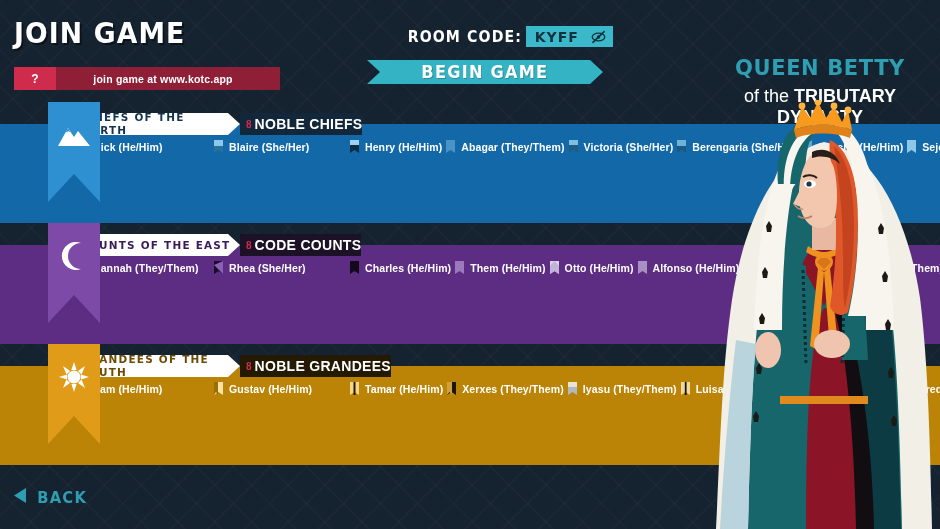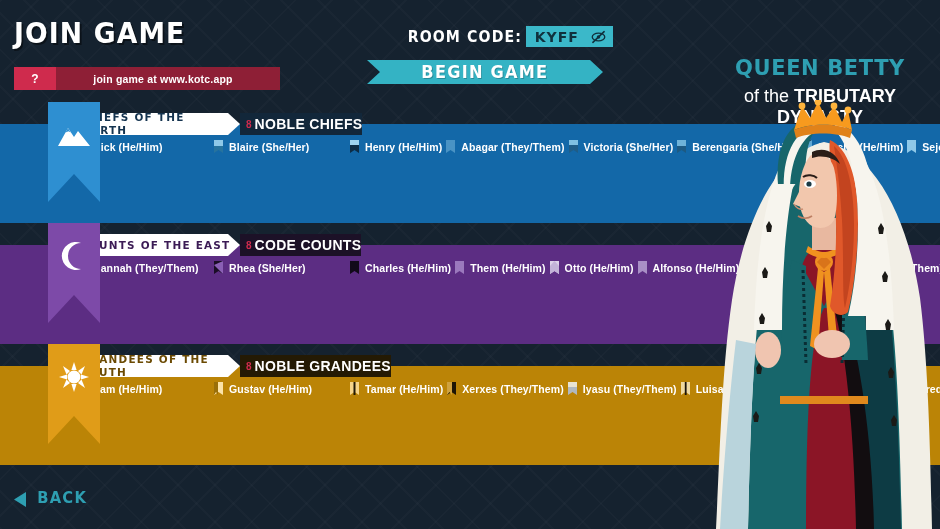--- a/index.html
+++ b/index.html
@@ -209,21 +209,21 @@
   #team-south .ribbon-title { color: #6b4a02; }
   #team-south .ribbon-count { background: #241a04; }
 
   #team-north { top: 113px; }
   #team-east  { top: 234px; }
   #team-south { top: 355px; }
 
   
   #back-button {
     position: absolute; left: 14px; top: 488px;
-    display: flex; align-items: flex-end; gap: 8px;
+    display: flex; align-items: flex-start; gap: 8px;
     cursor: pointer; z-index: 5;
   }
   #back-arrow { width: 13px; height: 15px; display: block; }
   #back-label {
     color: #2e9fb2; font-size: 16px; font-weight: bold;
     letter-spacing: 1.4px;
     font-family: "DejaVu Sans", sans-serif;
     transform: scaleX(0.92);
   }
 </style>

